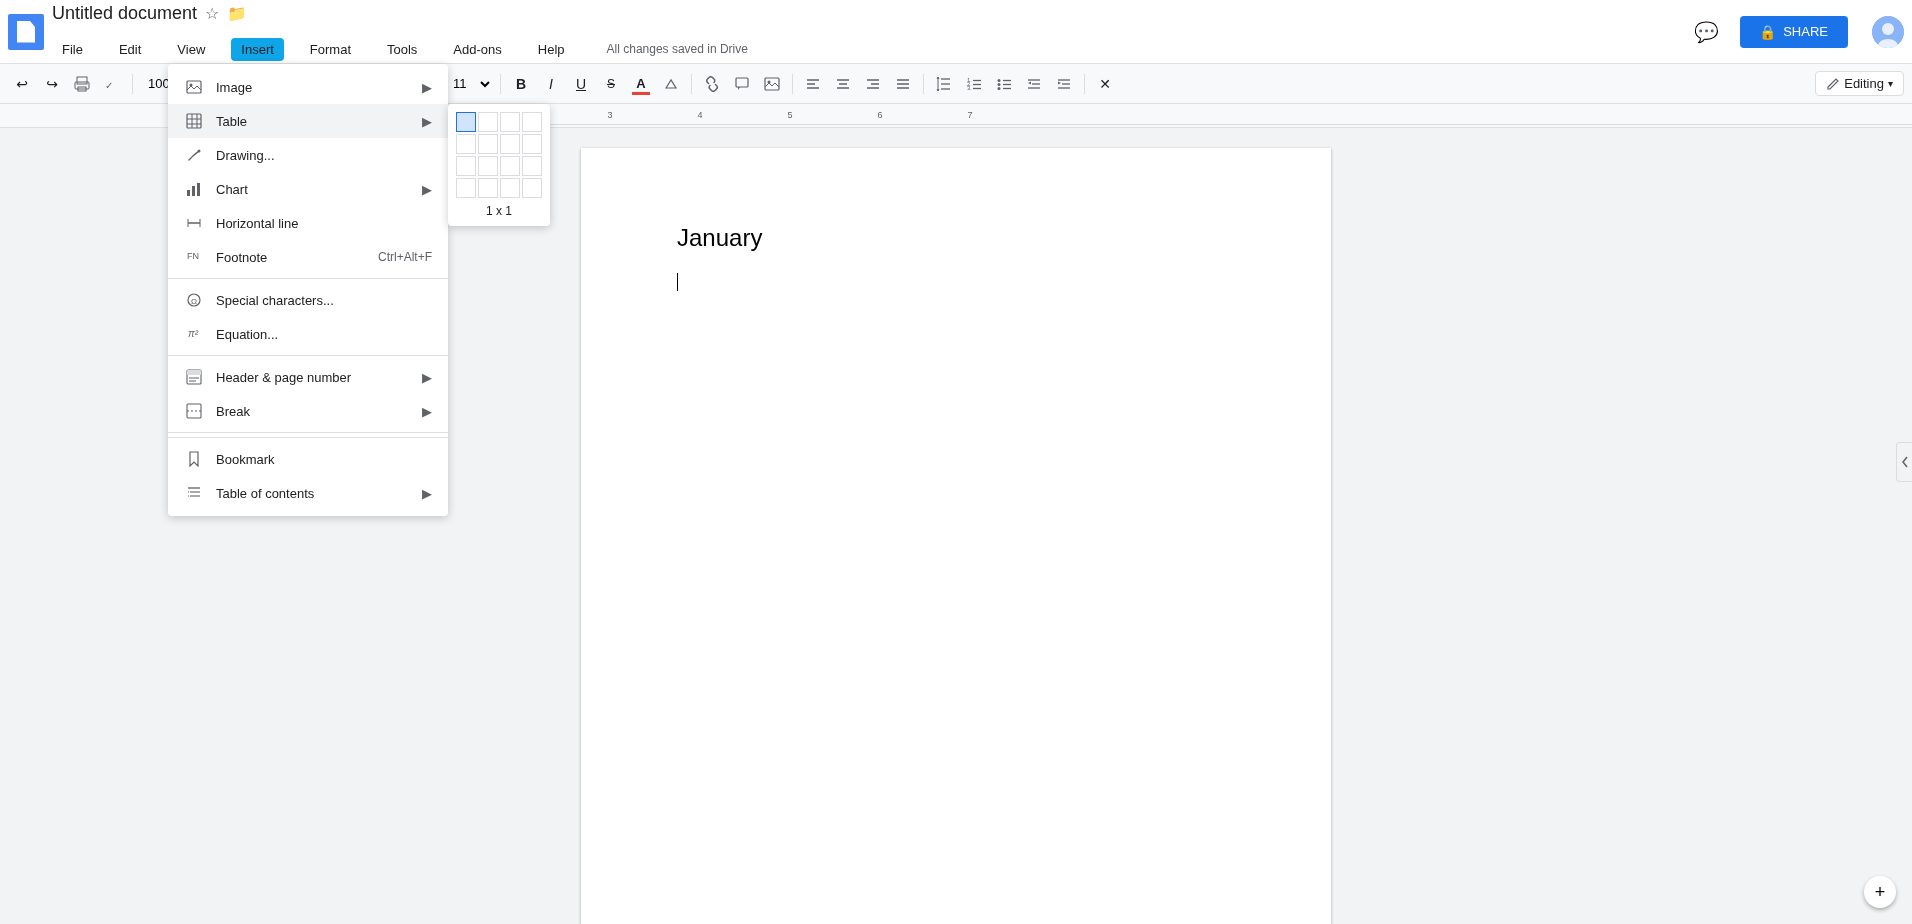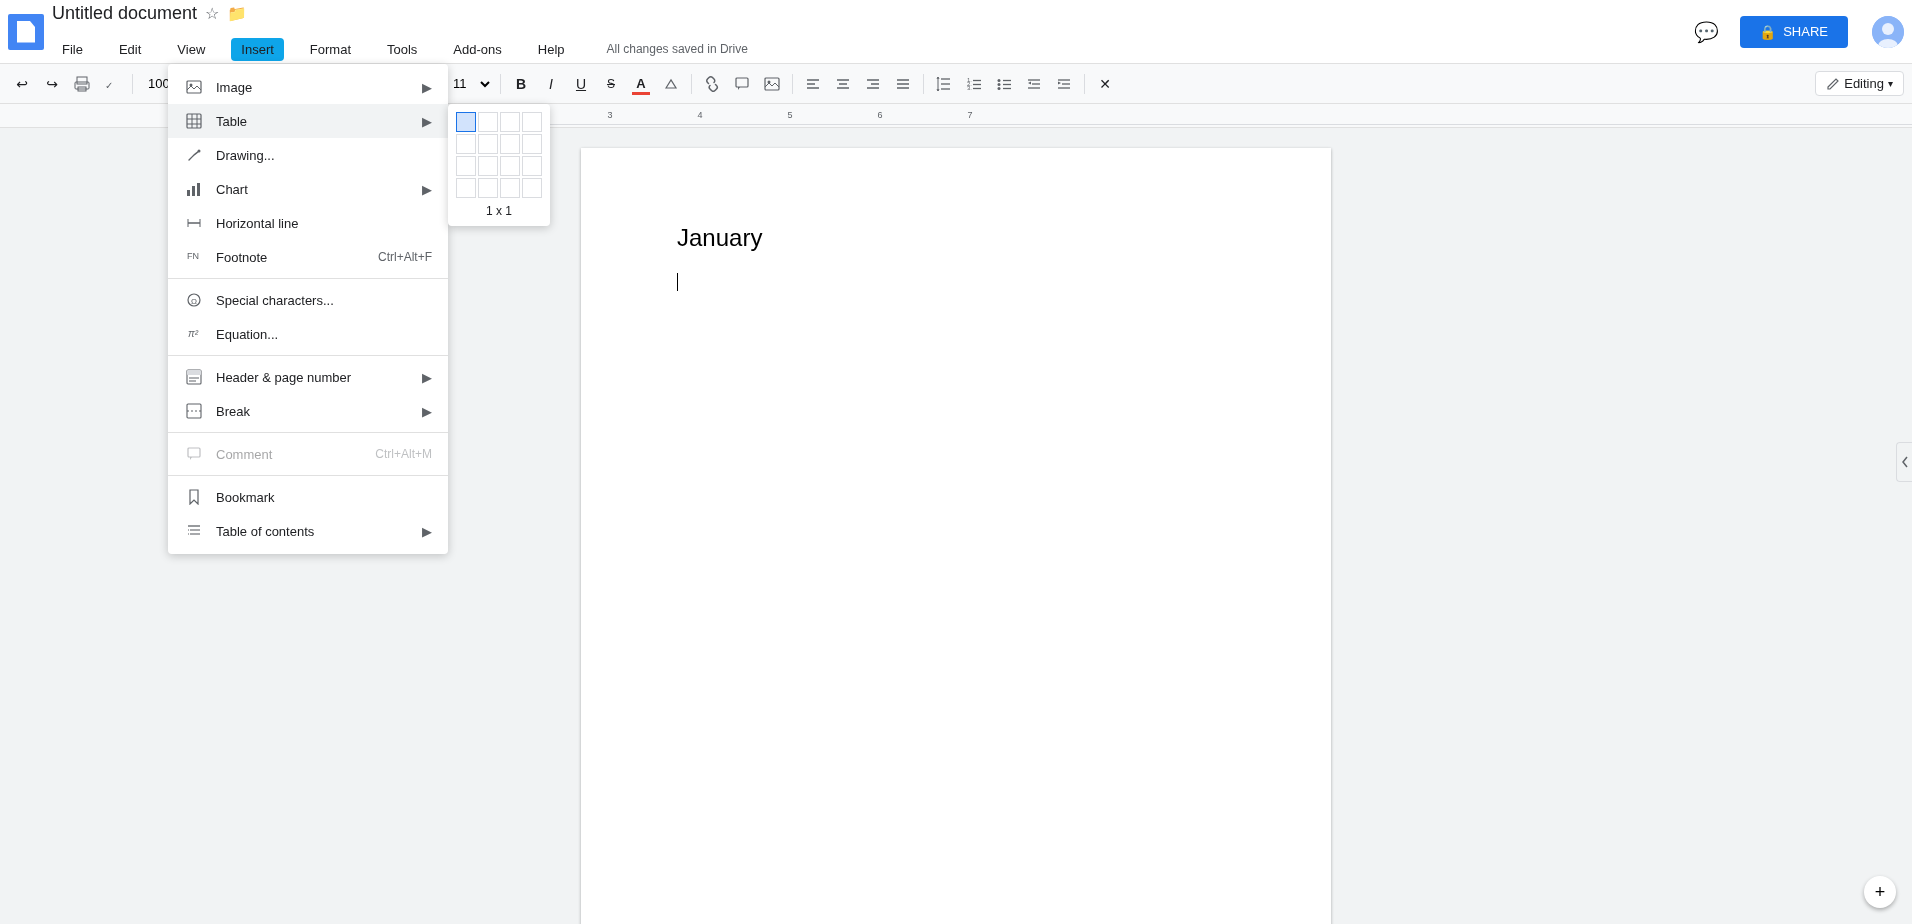--- a/index.html
+++ b/index.html
@@ -567,30 +567,20 @@
             <line x1="1" y1="8" x2="15" y2="8" stroke="#5f6368" stroke-width="1.2" stroke-dasharray="2,2"></line>
           </svg>
       </span>
       <span class="item-label">Break</span>
       <span class="item-arrow">▶</span>
     </div>
 
     <div class="dropdown-divider"></div>
 
 
-    <div class="dropdown-item disabled-item">
-      <span class="item-icon">
-        <svg width="16" height="16" viewBox="0 0 16 16">
-            <rect x="2" y="2" width="12" height="9" rx="1" fill="none" stroke="#5f6368" stroke-width="1.2"></rect>
-            <path d="M4 14 L6 11 L4 11 Z" fill="#5f6368"></path>
-          </svg>
-      </span>
-      <span class="item-label">Comment</span>
-      <span class="item-shortcut">Ctrl+Alt+M</span>
-    </div>
 
     <div class="dropdown-divider"></div>
 
     <div class="dropdown-item">
       <span class="item-icon">
         <svg width="16" height="16" viewBox="0 0 16 16">
             <path d="M4 1 L12 1 L12 15 L8 11 L4 15 Z" fill="none" stroke="#5f6368" stroke-width="1.2"></path>
           </svg>
       </span>
       <span class="item-label">Bookmark</span>

